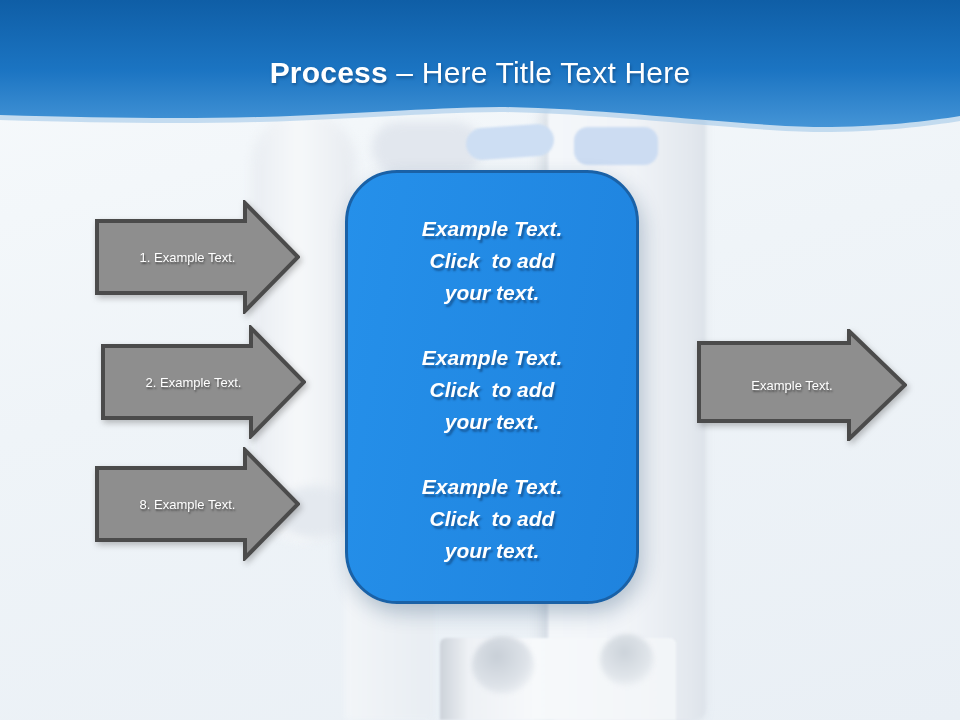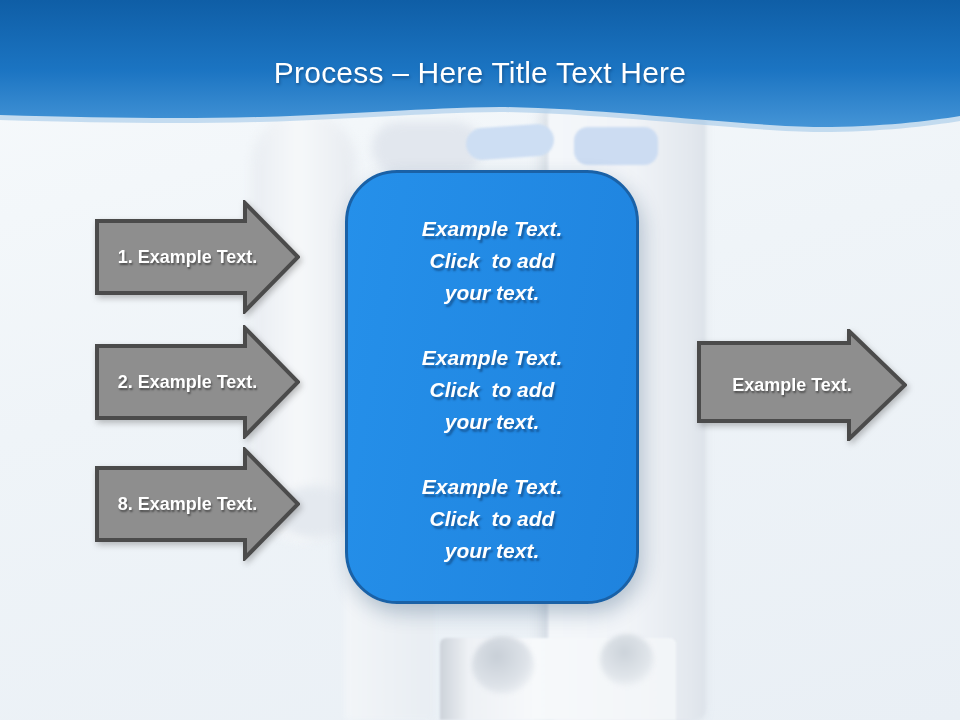--- a/index.html
+++ b/index.html
@@ -58,35 +58,34 @@
     background:radial-gradient(circle at 45% 35%,#ccd3da 0%,#e0e5ea 55%,#f3f6f9 85%);
     filter:blur(2px);
   }
   
   .header-svg{position:absolute;left:0;top:0;z-index:3;}
   .slide-title{
     position:absolute;z-index:4;left:0;top:56px;width:960px;
     text-align:center;color:#ffffff;font-size:30px;letter-spacing:.2px;
     text-shadow:1px 2px 3px rgba(0,25,60,.35);
   }
-  .slide-title .bold{font-weight:normal;}
+  .slide-title .bold{font-weight:bold;}
   
   .arrow{position:absolute;z-index:5;}
   .arrow svg{display:block;filter:drop-shadow(2px 3px 3px rgba(70,70,70,.35));}
   .arrow polygon{fill:var(--arrow-fill,#8e8e8e);stroke:var(--arrow-stroke,#4b4b4b);stroke-width:4;stroke-linejoin:miter;}
   .arrow-label{
     position:absolute;top:0;bottom:0;left:10px;right:30px;
     display:flex;align-items:center;justify-content:center;
-    color:#ffffff;font-size:18px;
+    color:#ffffff;font-size:13px;
     text-shadow:1px 2px 2px rgba(0,0,0,.45);
     white-space:nowrap;
-    font-weight:bold;
   }
   .arrow-1{left:95px;top:200px;}
-  .arrow-2{left:95px;top:325px;}
+  .arrow-2{left:101px;top:325px;}
   .arrow-3{left:95px;top:447px;}
   .arrow-out{left:697px;top:329px;}
   
   .callout{
     position:absolute;z-index:6;left:345px;top:170px;width:294px;height:434px;
     box-sizing:border-box;border-radius:52px;
     background:linear-gradient(100deg,var(--box-fill,#2590ea) 0%,#1f83de 100%);
     border:3px solid var(--box-stroke,#1a61a6);
     box-shadow:4px 9px 20px rgba(20,60,100,.28);
     display:flex;flex-direction:column;align-items:center;

